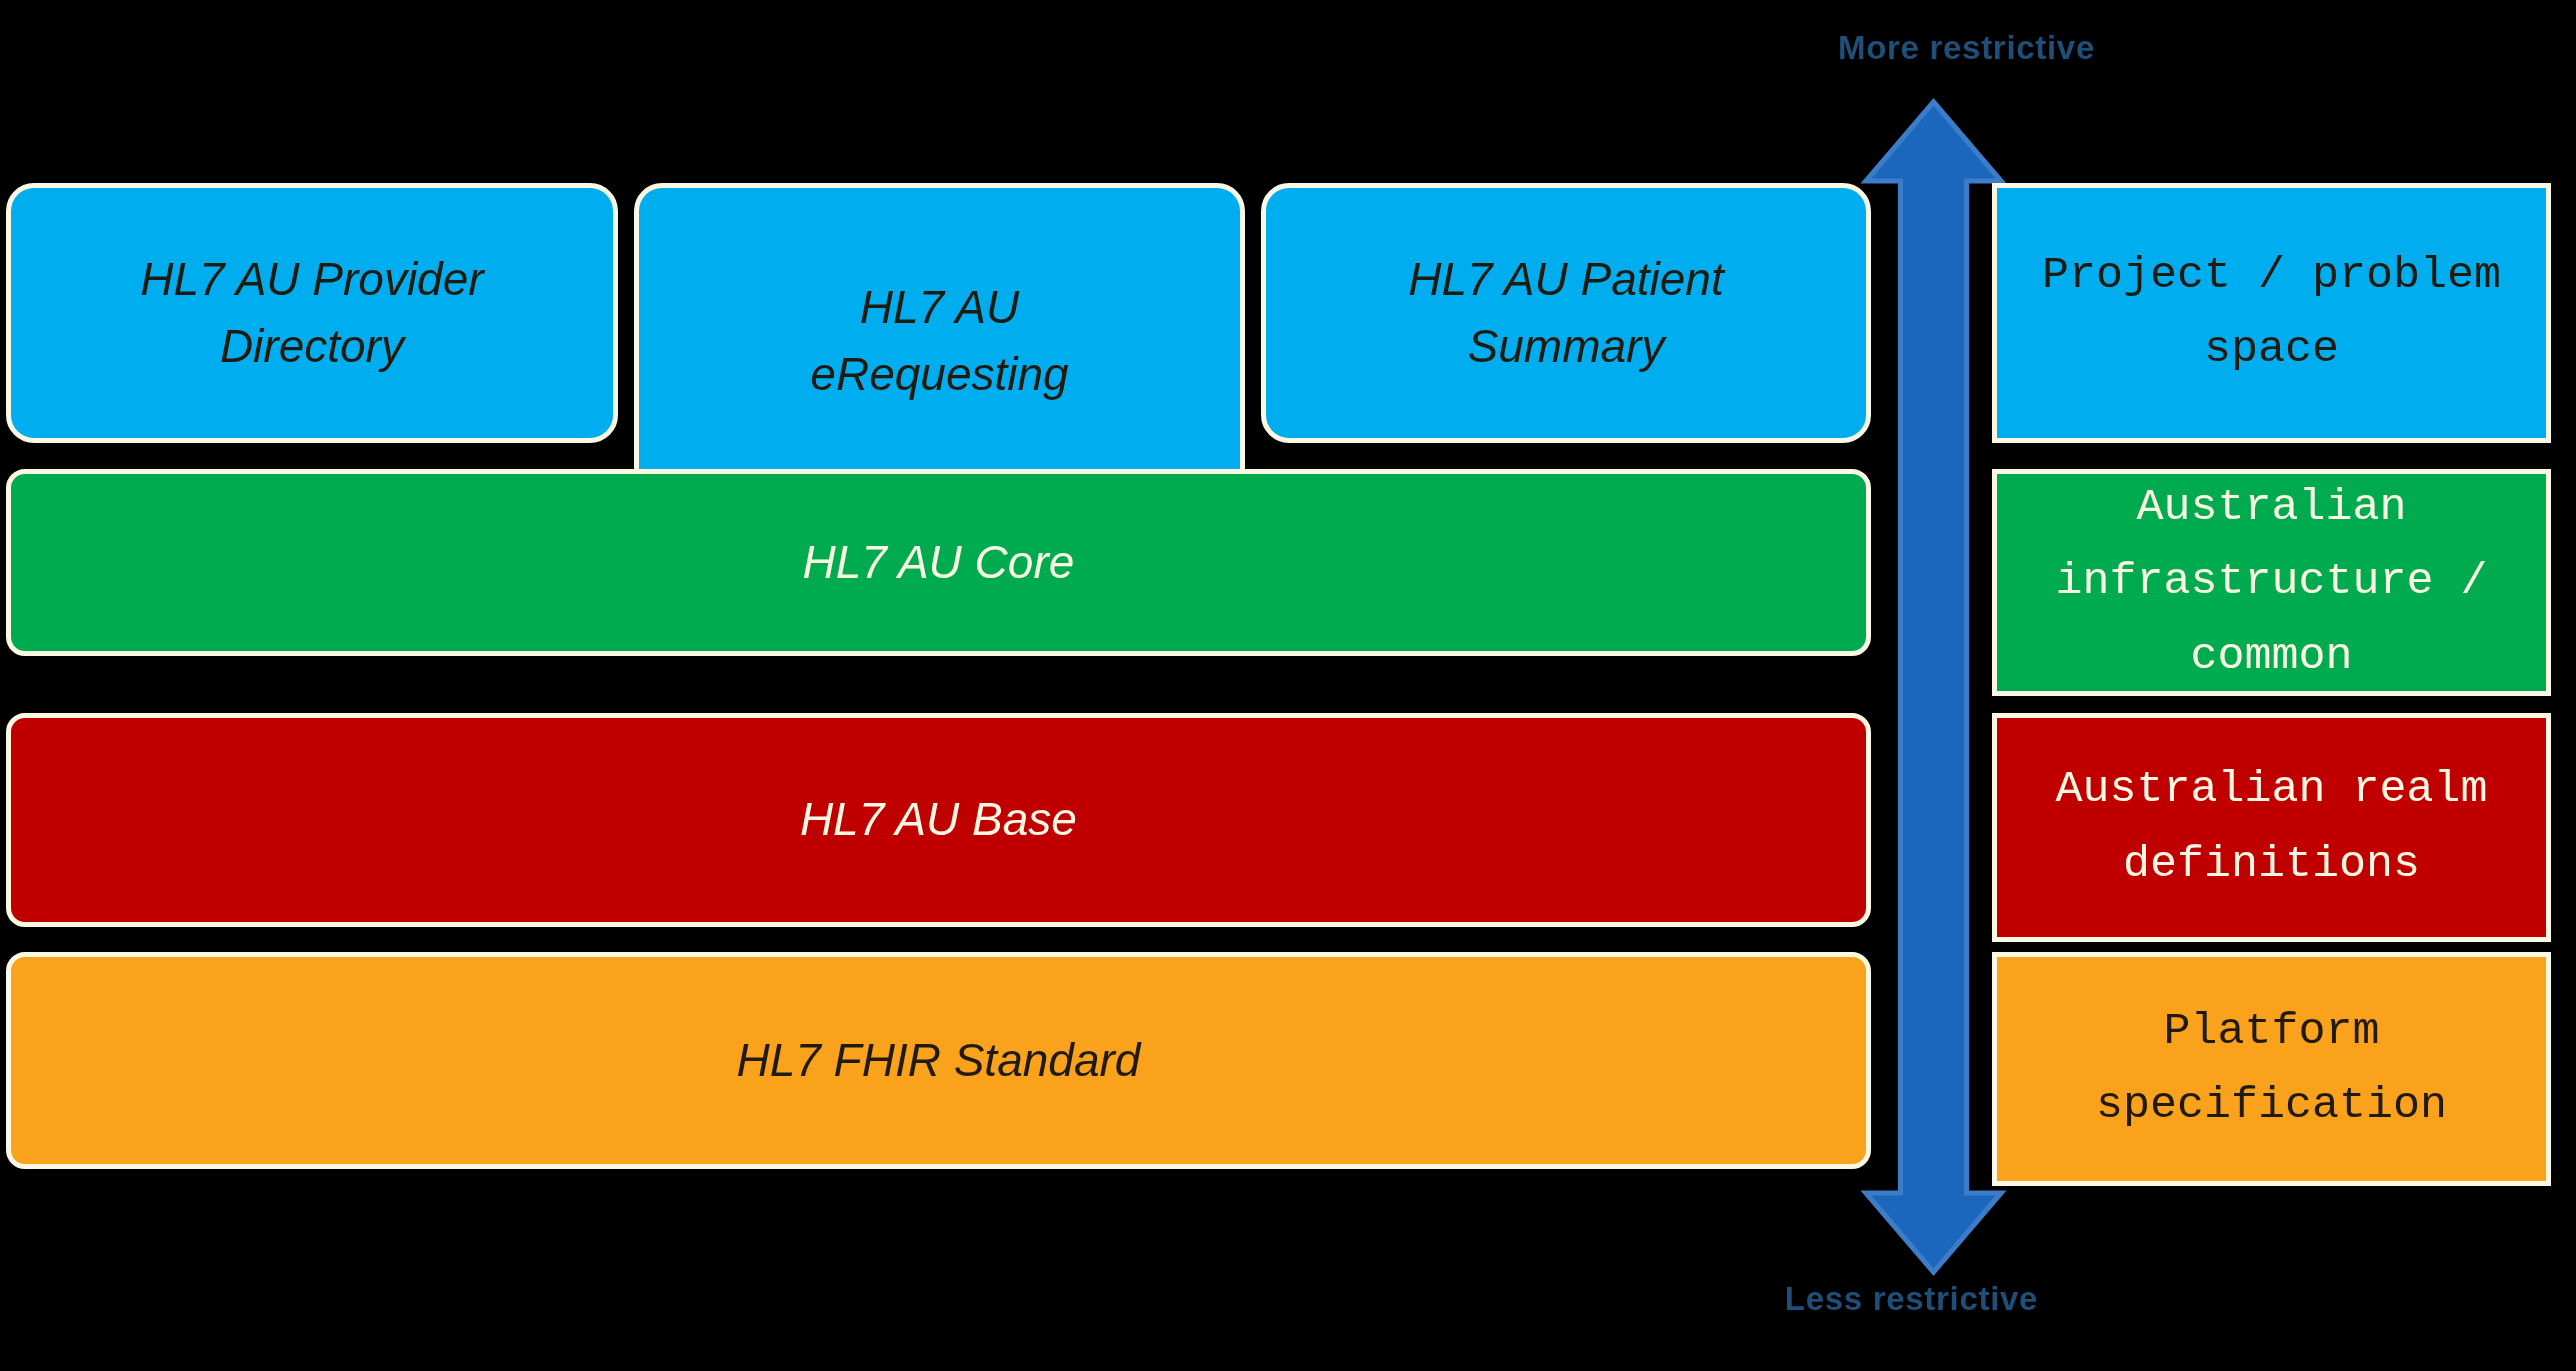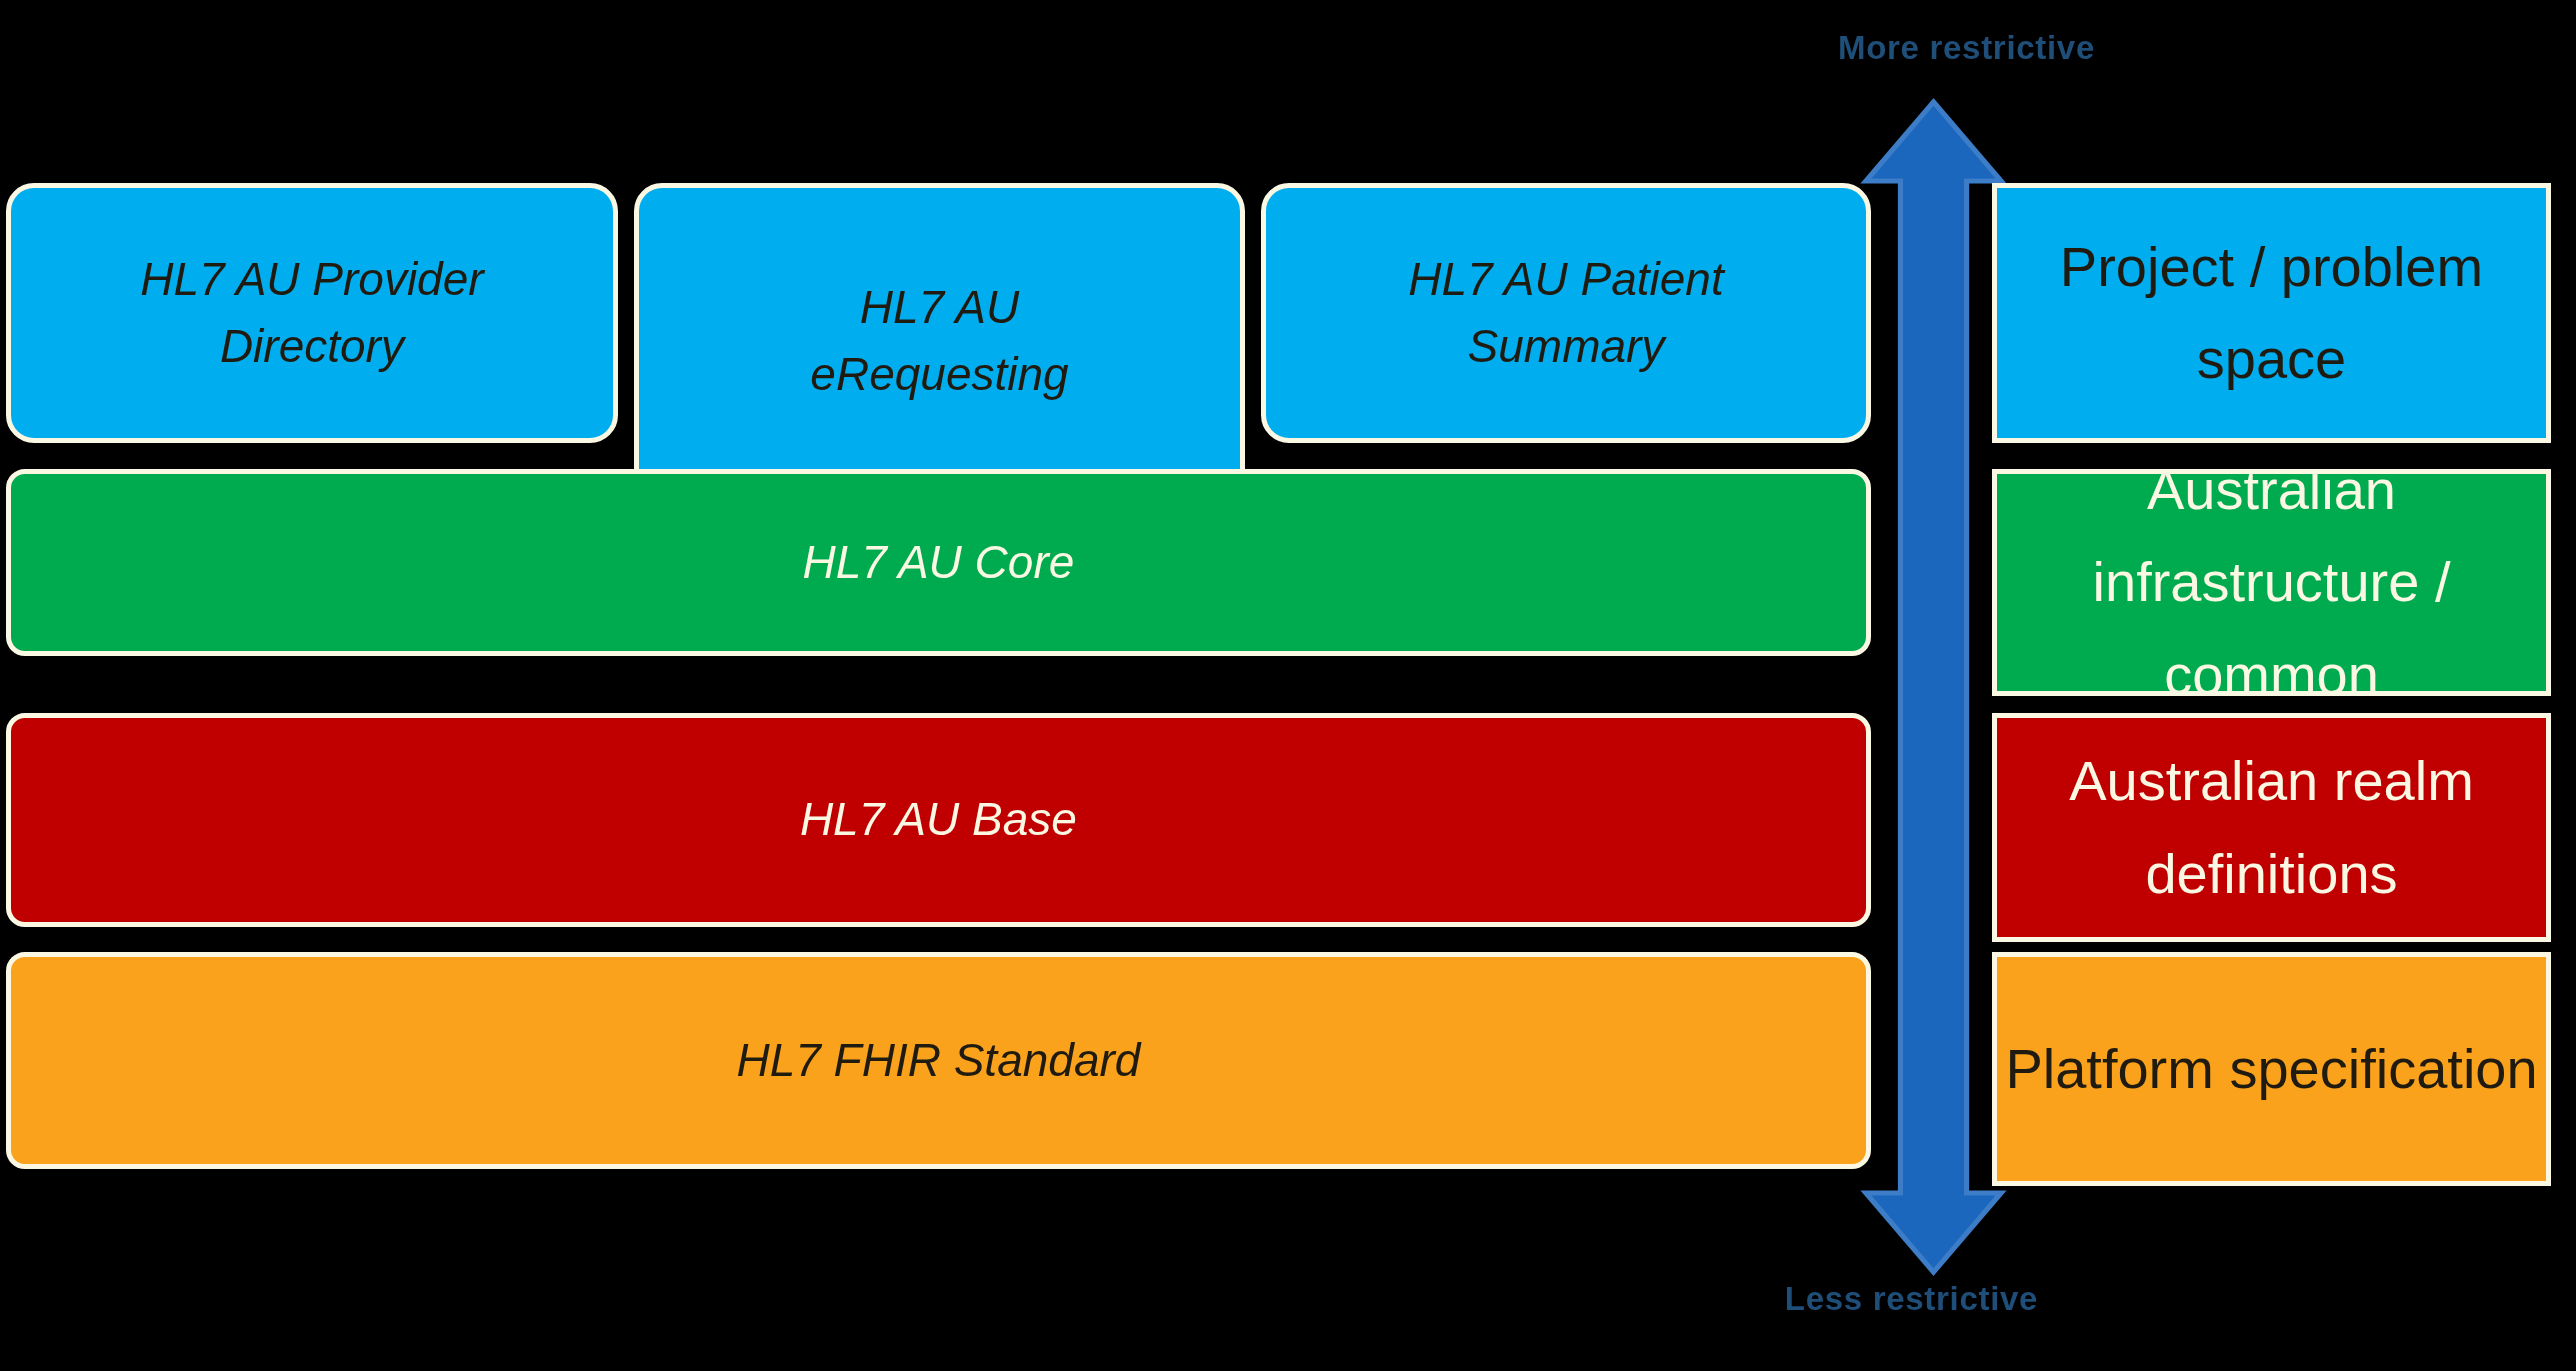--- a/index.html
+++ b/index.html
@@ -22,21 +22,21 @@
     text-align: center;
   }
   .box .lbl {
     white-space: pre-line;
     display: block;
   }
 
   
   .main-font .lbl  { font-size: 46px; line-height: 1.46; font-style: italic; }
   
-  .side-font .lbl  { font-size: 56px; line-height: 1.65; }
+  .side-font .lbl  { font-size: 45px; line-height: 1.65; font-family: Liberation Mono, monospace; }
 
   .round  { border-radius: 28px; }
   .round-sm { border-radius: 19px; }
 
   
   #box-provider  { left: 5.9px;    top: 183px;  width: 612px;  height: 260px; }
   #box-erequest  { left: 634px;  top: 183px;  width: 611px;  height: 316px; }
   #box-patient   { left: 1261px; top: 183px;  width: 610px;  height: 260px; }
 
   #box-core      { left: 5.9px;    top: 469px;  width: 1865px; height: 187px; }

